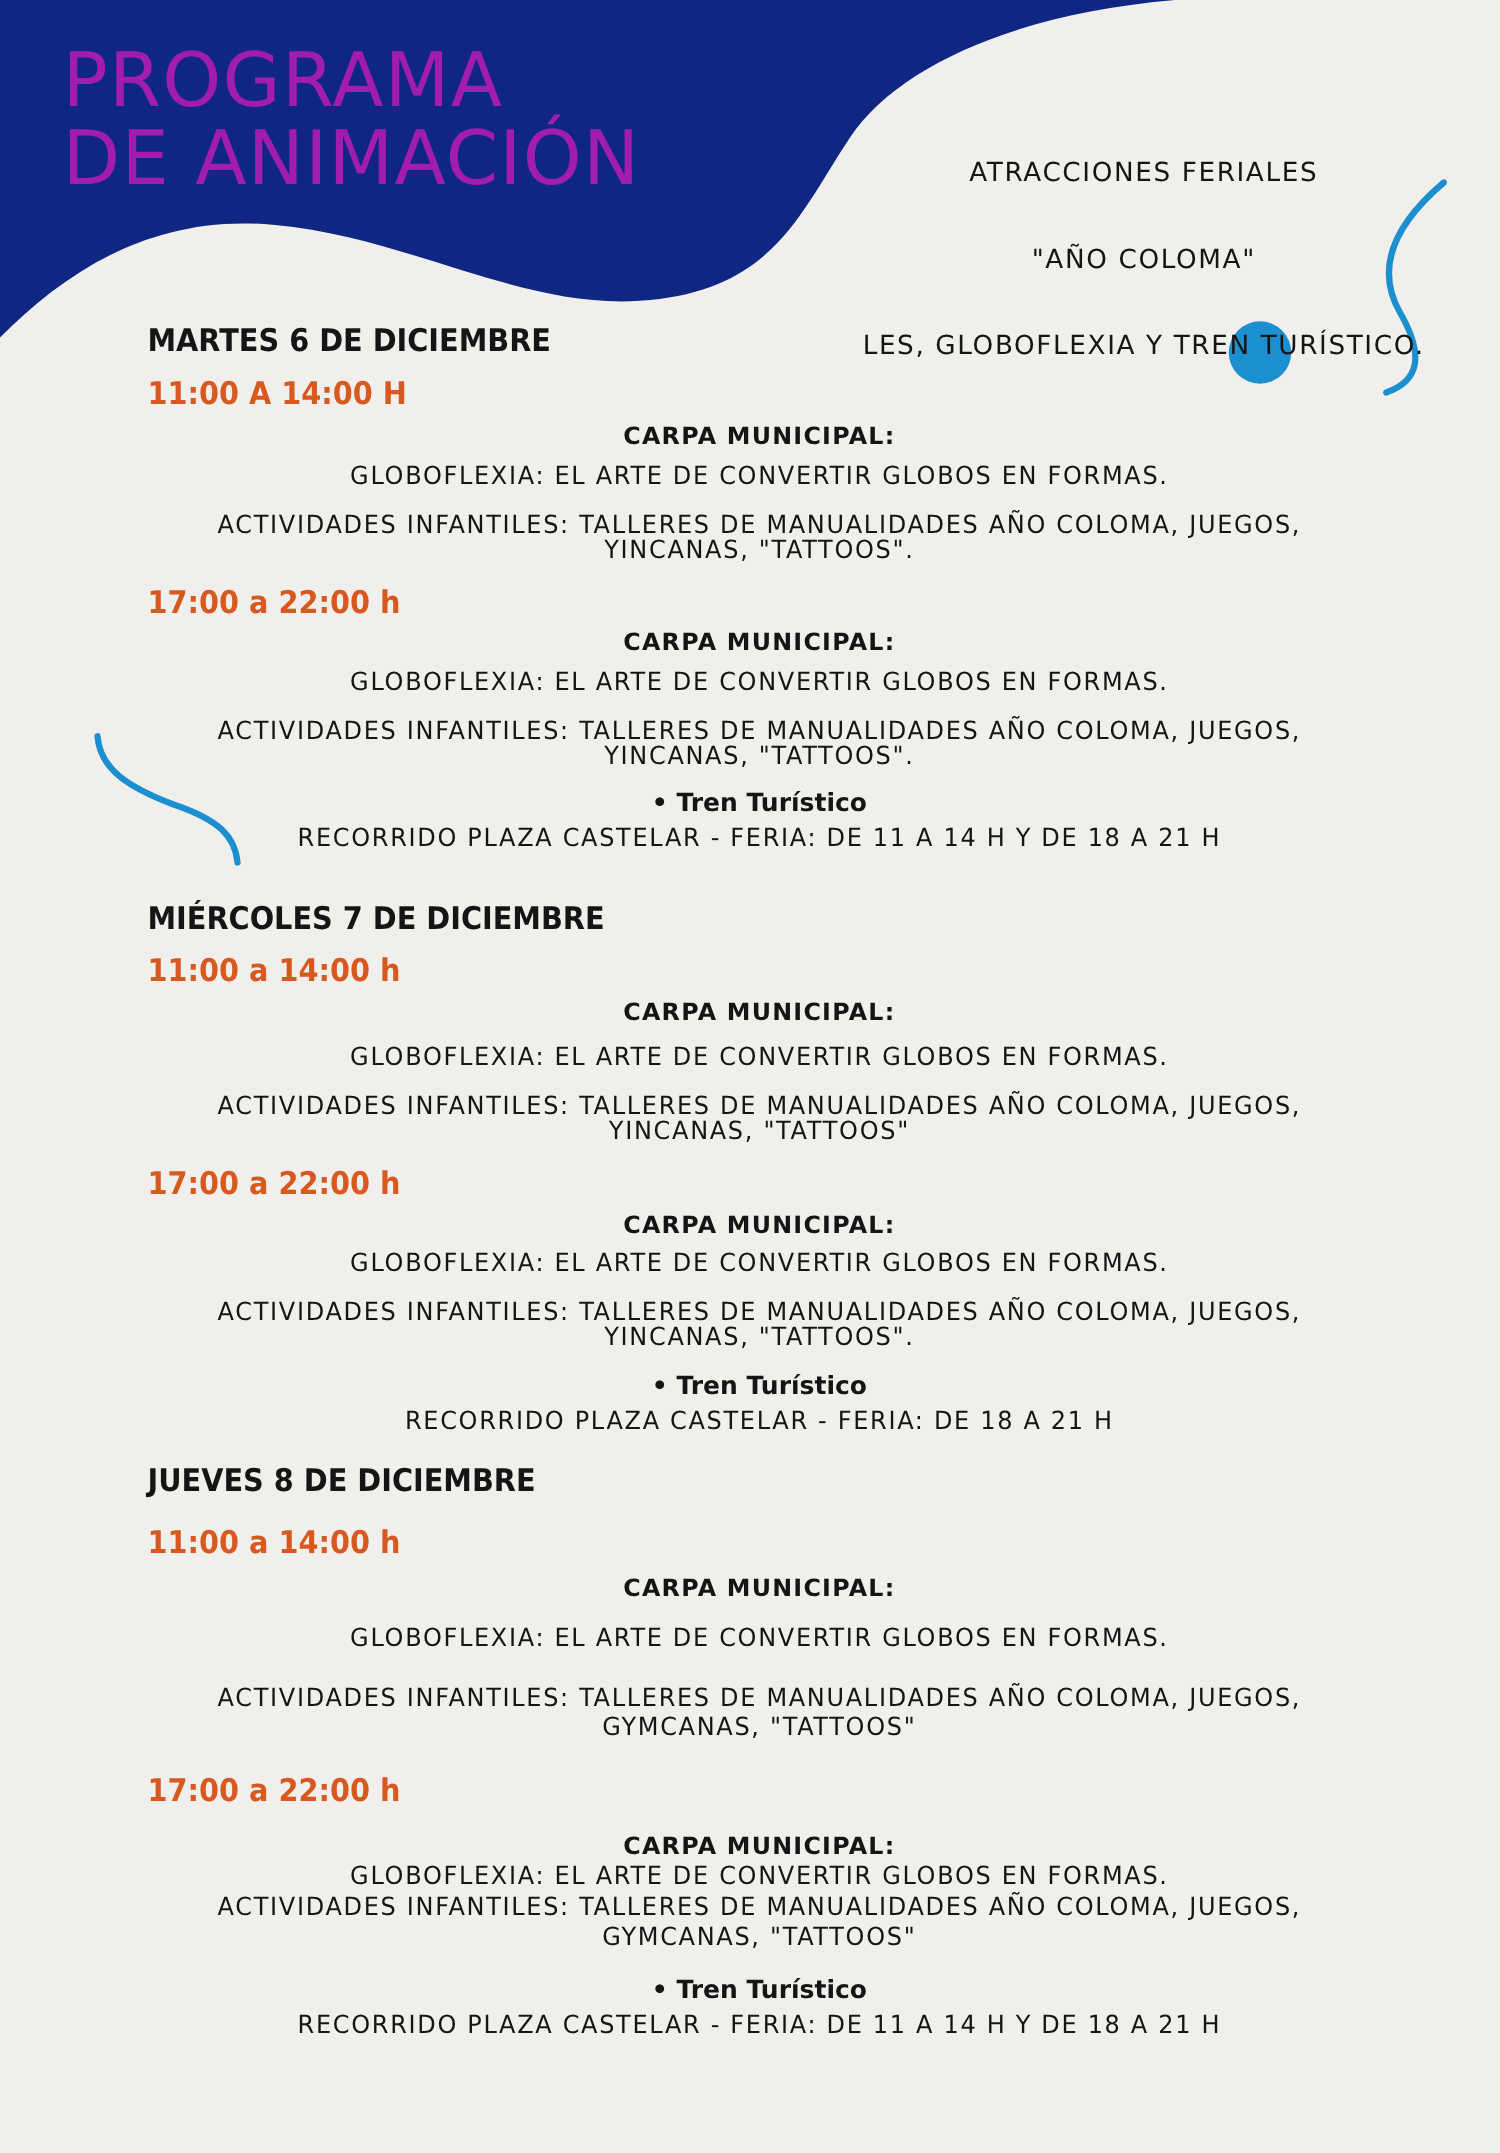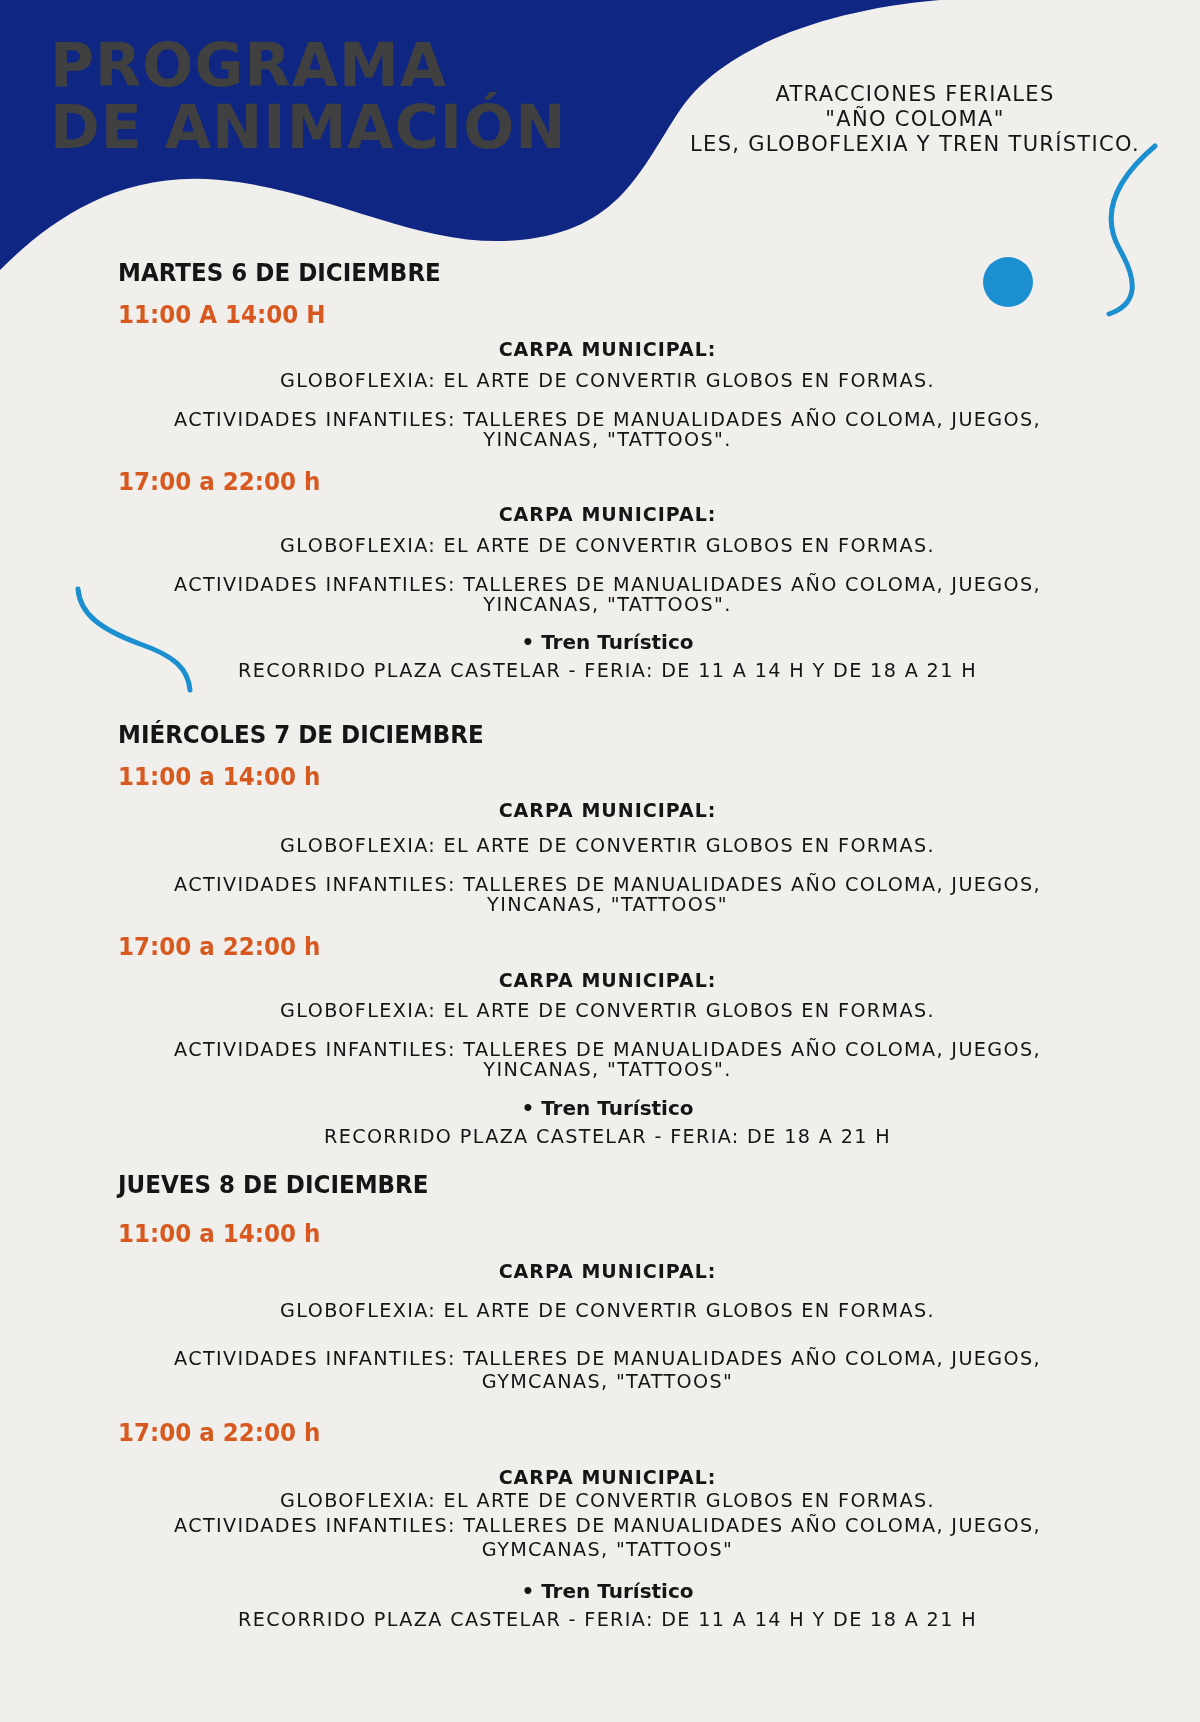--- a/index.html
+++ b/index.html
@@ -1,24 +1,24 @@
 <!DOCTYPE html>
 <html><head>
 <meta charset="utf-8">
 <style>
   html,body{margin:0;padding:0;}
   body{width:1200px;height:1722px;background:#f1efec;position:relative;overflow:hidden;
        font-family:"Liberation Sans","DejaVu Sans",sans-serif;color:#151515;}
   .bg-shape{position:absolute;left:0;top:0;}
-  .title{position:absolute;left:50px;top:34px;color:#404040;font-family:"DejaVu Sans",sans-serif;
-         font-weight:bold;font-size:60px;line-height:62px;letter-spacing:1px;}
+  .title{position:absolute;left:50px;top:34px;color:#a21caf;font-family:"DejaVu Sans",sans-serif;
+         font-weight:normal;font-size:60px;line-height:62px;letter-spacing:1px;}
   .title div{white-space:nowrap;}
   .intro{position:absolute;left:660px;top:82px;width:510px;text-align:center;font-size:21px;
          line-height:25px;letter-spacing:1.3px;font-family:"DejaVu Sans",sans-serif;}
-  .intro div{white-space:nowrap;}
+  .intro div{white-space:nowrap;margin-top:44px;}
   .day{position:absolute;left:118px;font-weight:bold;font-size:25px;letter-spacing:0px;
        font-family:"DejaVu Sans",sans-serif;transform:scaleX(0.92);transform-origin:left;}
   .time{position:absolute;left:118px;font-weight:bold;font-size:25px;color:#d8591f;
         font-family:"DejaVu Sans",sans-serif;transform:scaleX(0.92);transform-origin:left;}
   .c{position:absolute;left:0;width:1215px;text-align:center;white-space:nowrap;}
   .carpa{font-weight:bold;font-size:19px;letter-spacing:1px;font-family:"DejaVu Sans",sans-serif;}
   .line{font-size:20px;letter-spacing:1.4px;line-height:22px;font-family:"DejaVu Sans",sans-serif;transform:scaleX(0.96);}
   .tren{font-weight:bold;font-size:20px;font-family:"DejaVu Sans",sans-serif;}
   .deco{position:absolute;}
 </style>

